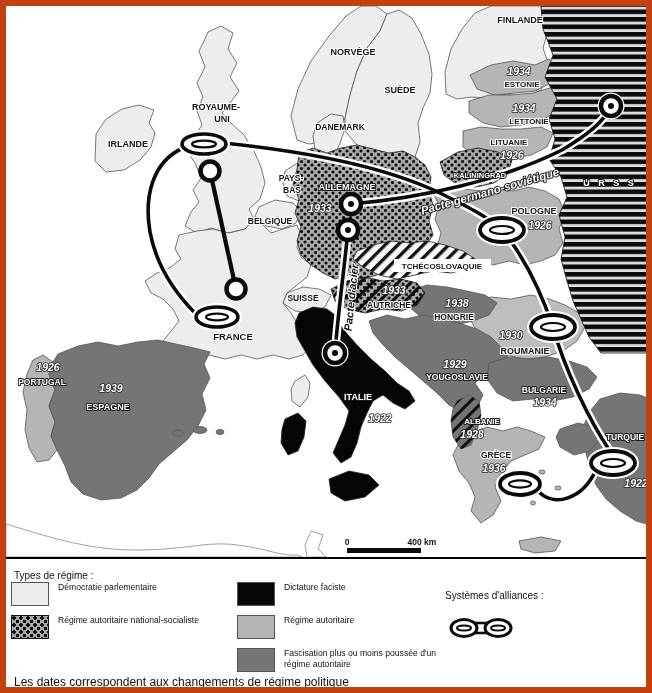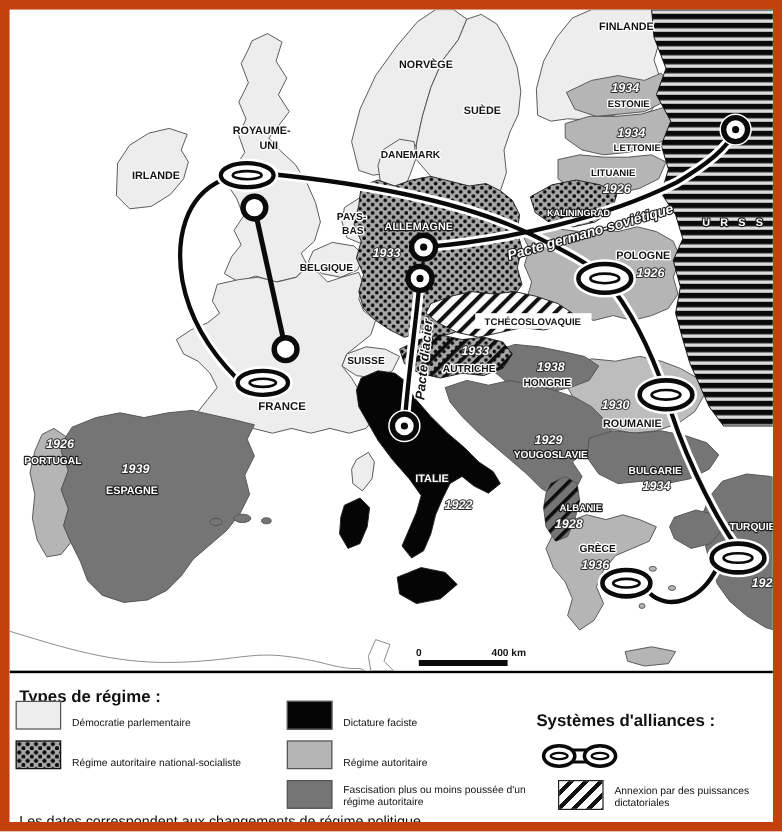--- a/index.html
+++ b/index.html
@@ -1,31 +1,31 @@
 <!DOCTYPE html>
 <html><head>
 <meta charset="utf-8">
 <style>
   html,body{margin:0;padding:0;background:#fff;}
   .frame{position:relative;width:652px;height:693px;box-sizing:border-box;
-         border:8px solid #c2410c;background:#fff;overflow:hidden;
+         border:6px solid #c2410c;background:#fff;overflow:hidden;
          font-family:"Liberation Sans",sans-serif;}
   svg.map{position:absolute;left:0;top:0;display:block;}
   
   .lbl{font-family:"Liberation Sans",sans-serif;font-weight:bold;
        paint-order:stroke;stroke-linejoin:round;text-anchor:middle;}
   .dark{fill:#141414;stroke:#ffffff;stroke-width:2.2px;}
   .light{fill:#ffffff;stroke:#1a1a1a;stroke-width:1.9px;}
   .date{font-style:italic;fill:#ffffff;stroke:#2a2a2a;stroke-width:1.6px;font-size:10.5px;}
   .pacte{font-style:italic;}
   
   .legend{position:absolute;left:0;top:551px;width:644px;height:134px;
           border-top:2px solid #000;background:#fff;}
-  .lg-title{position:absolute;font-weight:bold;font-size:14px;color:#111;}
-  .lrow{position:absolute;display:flex;align-items:flex-end;gap:9px;}
+  .lg-title{position:absolute;font-weight:normal;font-size:10px;color:#111;}
+  .lrow{position:absolute;display:flex;align-items:flex-start;gap:9px;}
   .ltxt{font-size:8.6px;color:#111;line-height:1.25;}
   .sw{width:38px;height:24px;border:1px solid #555;box-sizing:border-box;flex:0 0 auto;}
   .sw-democracy{background:#ededed;}
   .sw-ns{background-color:#a8a8a8;
     background-image:radial-gradient(circle at 2px 2px,#0c0c0c 1.55px,transparent 1.9px),
                      radial-gradient(circle at 5.5px 5.5px,#0c0c0c 1.55px,transparent 1.9px);
     background-size:7px 7px;border-color:#111;}
   .sw-comm{background:repeating-linear-gradient(180deg,#0a0a0a 0 4.6px,#dcdcdc 4.6px 7.5px);border-color:#111;}
   .sw-fascist{background:#050505;}
   .sw-auth{background:#b5b5b5;}
@@ -282,21 +282,17 @@
   <div class="lrow" style="left:442px;top:56px">
     <svg class="sym" width="66" height="26" viewBox="0 0 66 26">
       <line x1="18" y1="8" x2="48" y2="8" stroke="#0a0a0a" stroke-width="2.6"></line>
       <line x1="18" y1="18" x2="48" y2="18" stroke="#0a0a0a" stroke-width="2.6"></line>
       <ellipse cx="16" cy="13" rx="13" ry="8.5" fill="#fff" stroke="#0a0a0a" stroke-width="3"></ellipse>
       <ellipse cx="16" cy="13" rx="7" ry="2.6" fill="none" stroke="#0a0a0a" stroke-width="2"></ellipse>
       <ellipse cx="50" cy="13" rx="13" ry="8.5" fill="#fff" stroke="#0a0a0a" stroke-width="3"></ellipse>
       <ellipse cx="50" cy="13" rx="7" ry="2.6" fill="none" stroke="#0a0a0a" stroke-width="2"></ellipse>
     </svg>
   </div>
-  <div class="lrow" style="left:457px;top:89px">
-    <div class="sw-hatch"></div>
-    <div class="ltxt" style="max-width:150px">Annexion par des puissances dictatoriales</div>
-  </div>
 
   <div class="footnote">Les dates correspondent aux changements de régime politique</div>
 </div>
 
 </div>
 
 </body></html>

